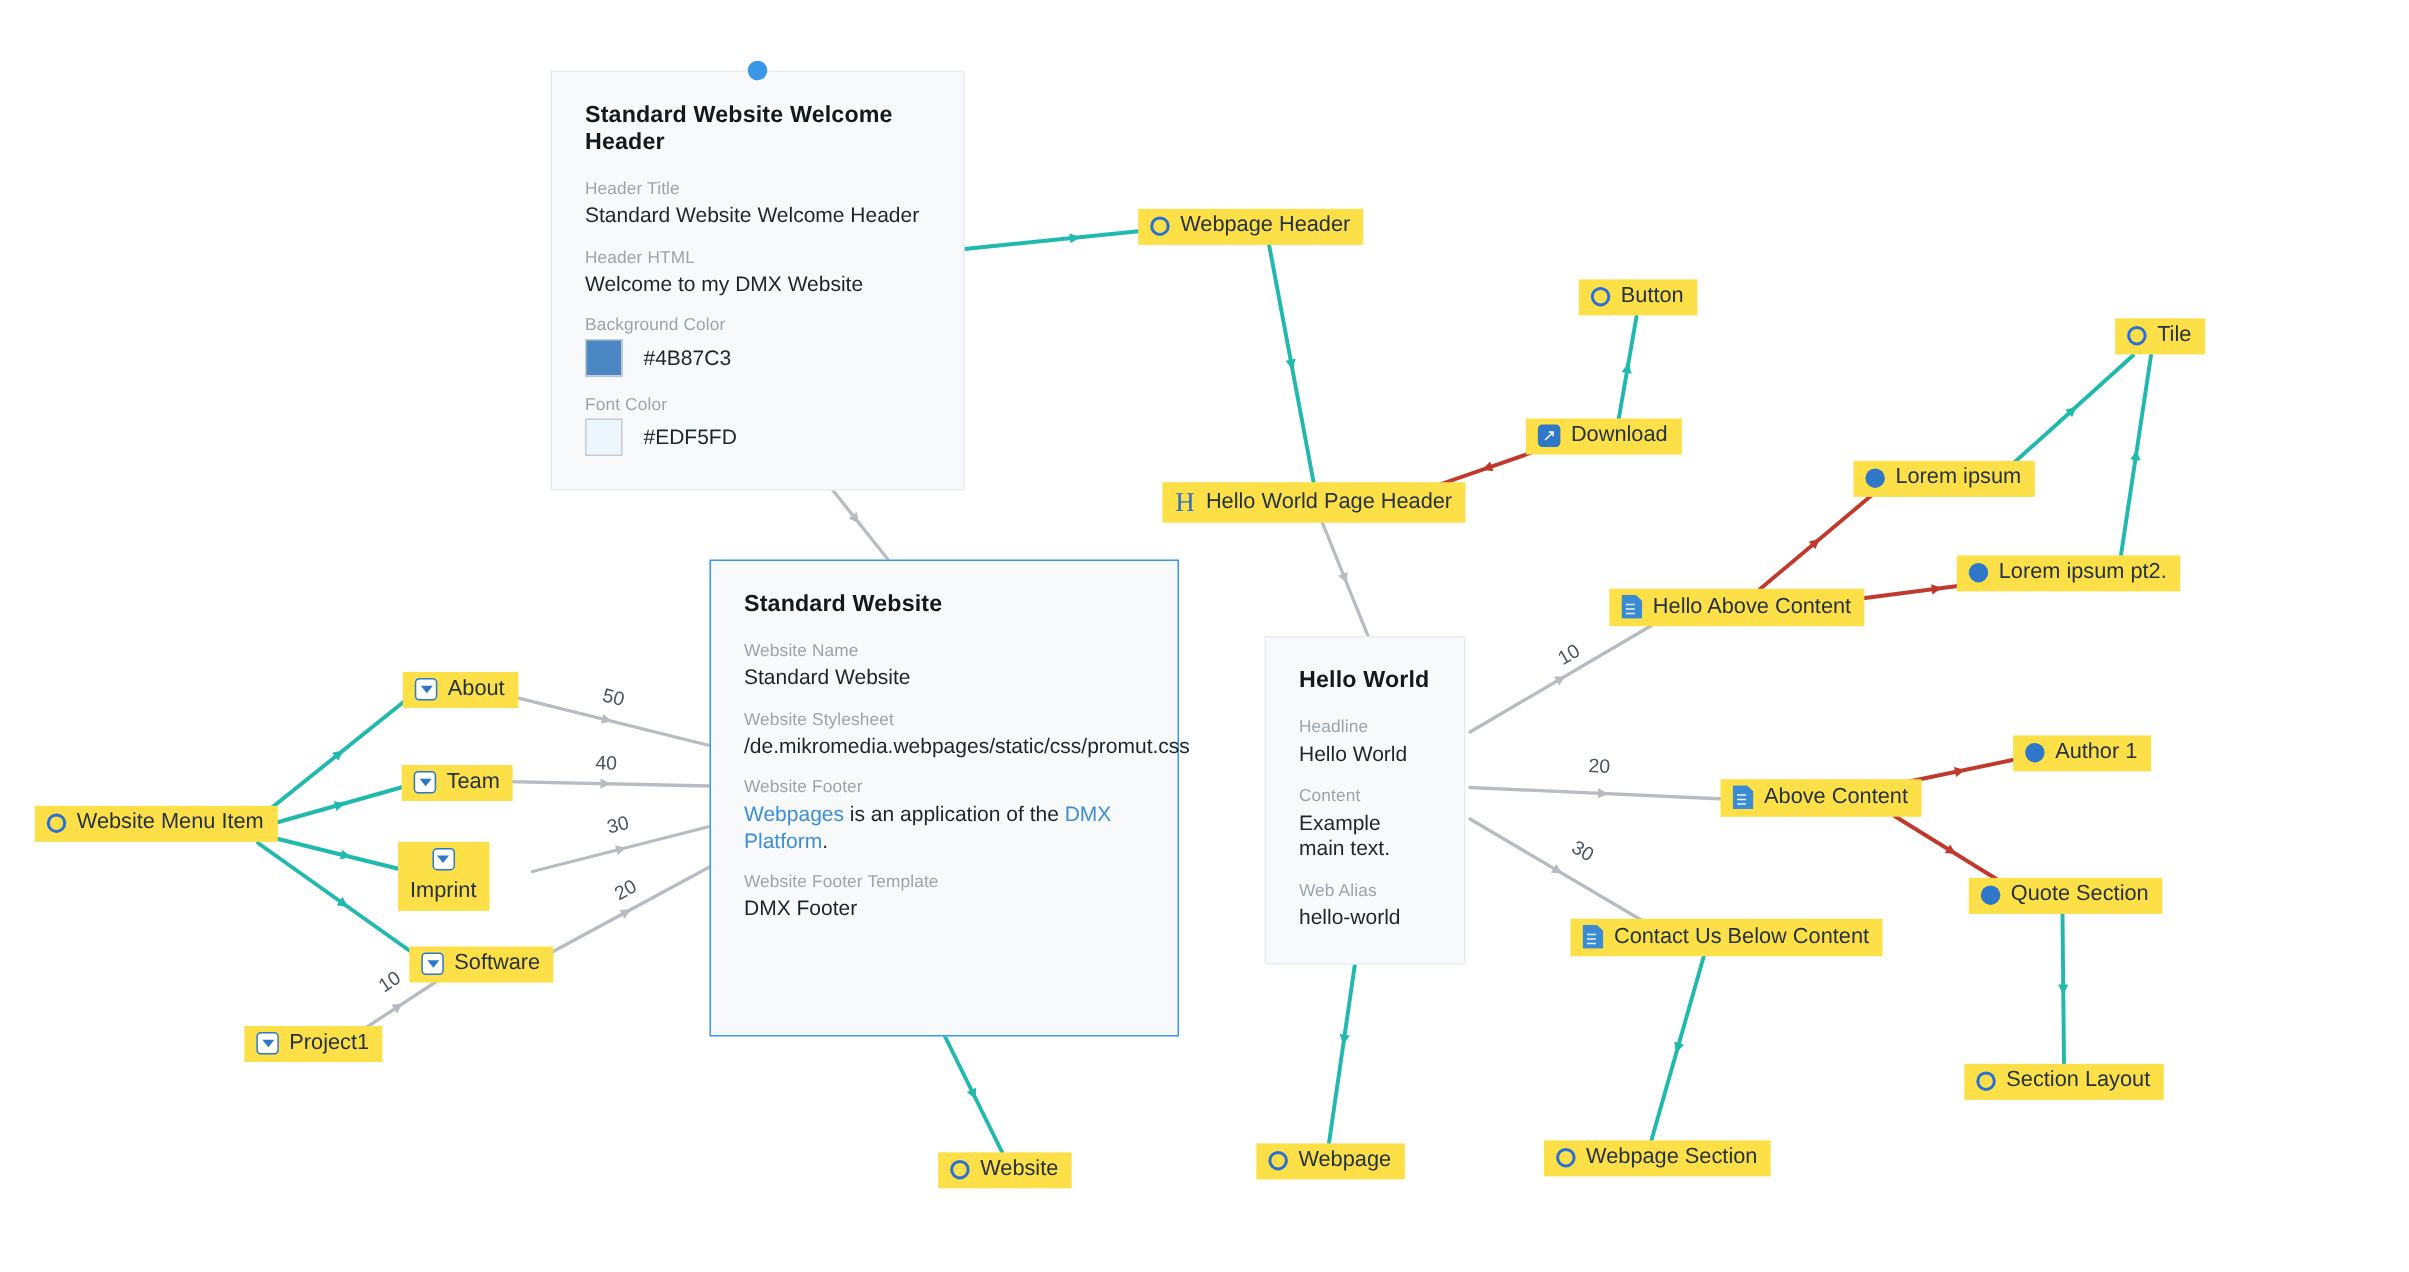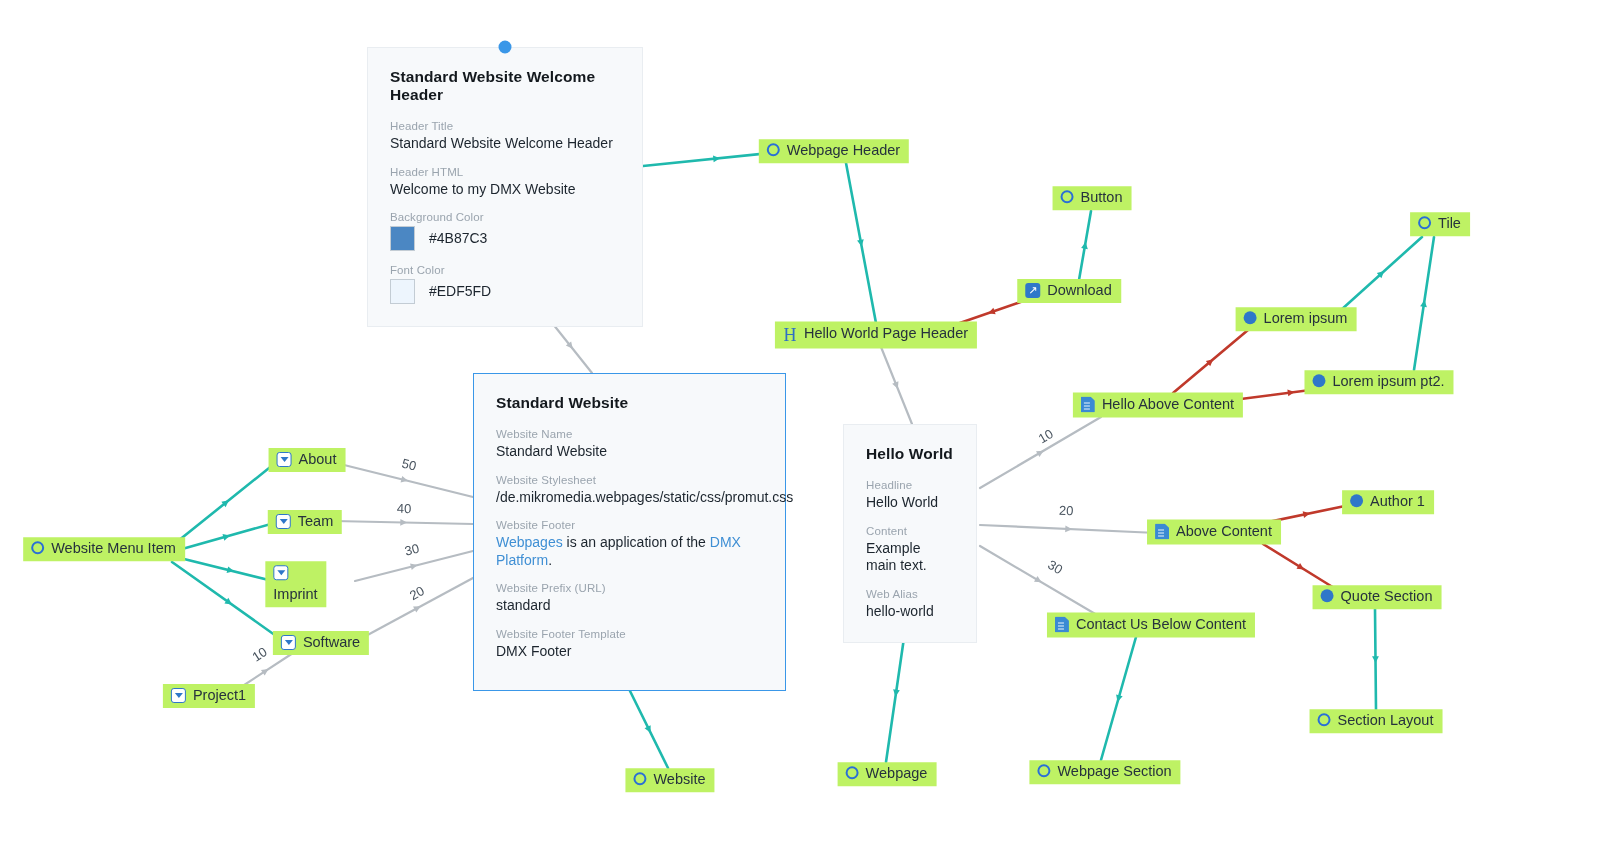--- a/index.html
+++ b/index.html
@@ -28,22 +28,23 @@
     left: 0;
     top: 0;
     width: 1606px;
     height: 848px;
   }
 
   
   .node {
     position: absolute;
     display: inline-flex;
+    align-items: center;
     gap: 7px;
-    background: #bef264;
+    background: #fde047;
     padding: 4px 9px 5px 8px;
     white-space: nowrap;
     font-size: 14.5px;
     color: #26323d;
     line-height: 1;
     transform: translate(-50%, -50%);
     cursor: default;
   }
   .node .label { pointer-events: none; }
 
@@ -428,24 +429,20 @@
         </div>
         <div class="field">
           <div class="field-label">Website Stylesheet</div>
           <div class="field-value">/de.mikromedia.webpages/static/css/promut.css</div>
         </div>
         <div class="field">
           <div class="field-label">Website Footer</div>
           <div class="field-value"><span class="lnk">Webpages</span><span> is an application of the </span><span class="lnk">DMX Platform</span><span>.</span></div>
         </div>
         <div class="field">
-          <div class="field-label">Website Prefix (URL)</div>
-          <div class="field-value">standard</div>
-        </div>
-        <div class="field">
           <div class="field-label">Website Footer Template</div>
           <div class="field-value">DMX Footer</div>
         </div>
       </div>
       <div class="panel plain" style="left: 843px; top: 424px; width: 134px; min-height: 200px;">
         <div class="panel-title">Hello World</div>
         <div class="field">
           <div class="field-label">Headline</div>
           <div class="field-value">Hello World</div>
         </div>

